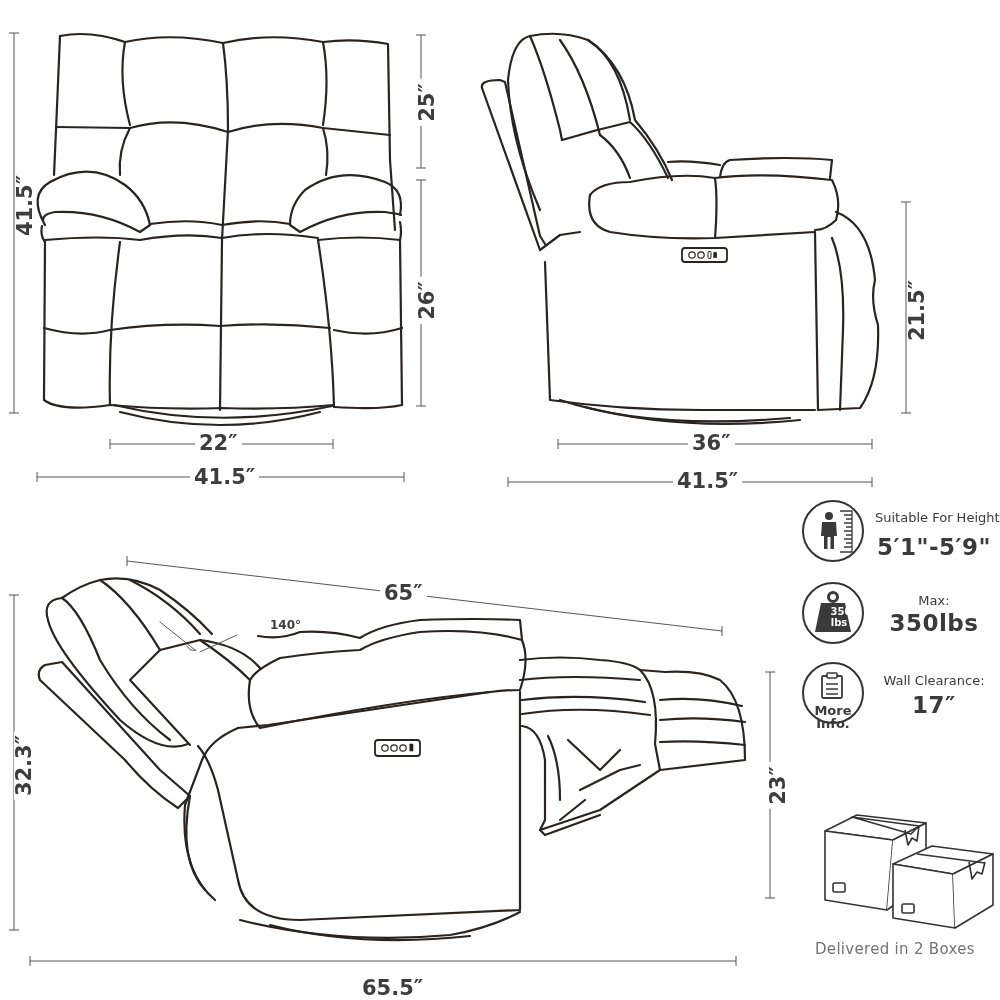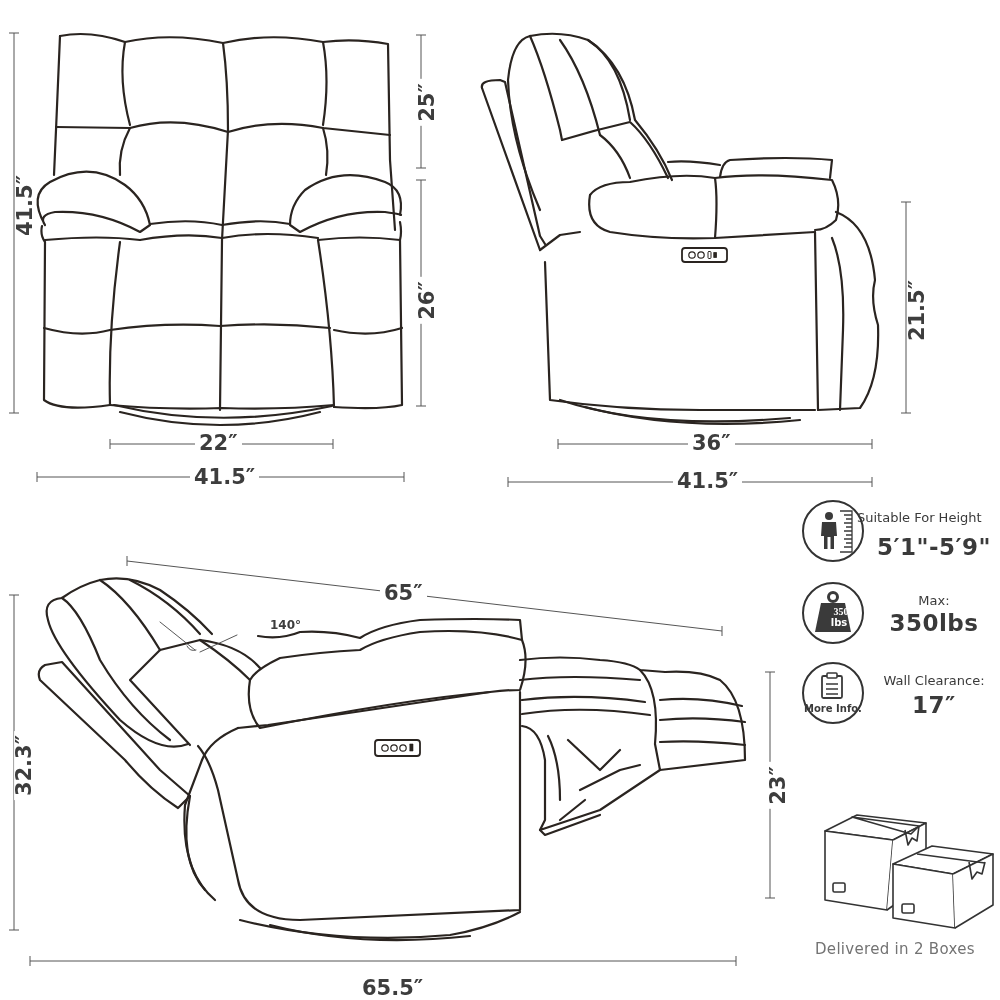--- a/index.html
+++ b/index.html
@@ -238,40 +238,40 @@
   <div class="icon-circle" style="left:802px; top:500px;">
     <svg width="58" height="58" viewBox="0 0 58 58">
       <circle cx="25" cy="14" r="4" fill="#3a3a3a"></circle>
       <path d="M18,20 L32,20 L33,34 L30,34 L30,47 L26.5,47 L26.5,35 L23.5,35 L23.5,47 L20,47 L20,34 L17,34 Z" fill="#3a3a3a"></path>
       <g stroke="#3a3a3a" stroke-width="1.3" fill="none">
         <path d="M36,9 L48,9 L48,50 L36,50"></path>
         <path d="M40,13 L48,13 M42,17 L48,17 M40,21 L48,21 M42,25 L48,25 M40,29 L48,29 M42,33 L48,33 M40,37 L48,37 M42,41 L48,41 M40,45 L48,45"></path>
       </g>
     </svg>
   </div>
-  <div class="spec-label" style="left:857px; top:510px; width:118px;">Suitable For Height</div>
+  <div class="spec-label" style="left:875px; top:510px; width:118px;">Suitable For Height</div>
   <div class="spec-value" style="left:875px; top:534px; width:118px;">5′1"-5′9"</div>
 
   <div class="icon-circle" style="left:802px; top:582px;">
     <svg width="58" height="58" viewBox="0 0 58 58">
       <circle cx="29" cy="13" r="4.5" fill="none" stroke="#3a3a3a" stroke-width="3"></circle>
       <path d="M17,19 L41,19 L47,48 L11,48 Z" fill="#3a3a3a"></path>
     </svg>
-    <div class="icon-text" style="left:0; top:23px; width:74px; color:#fff; font-size:10px;font-family:Liberation Serif, serif;">350</div>
+    <div class="icon-text" style="left:0; top:23px; width:74px; color:#fff; font-size:10px;">350</div>
     <div class="icon-text" style="left:0; top:34px; width:58px; color:#fff; font-size:10px;padding-left:6px;">lbs</div>
   </div>
   <div class="spec-label" style="left:875px; top:593px; width:118px;">Max:</div>
   <div class="spec-value" style="left:875px; top:610px; width:118px;">350lbs</div>
 
   <div class="icon-circle" style="left:802px; top:662px;">
     <svg width="58" height="58" viewBox="0 0 58 58">
       <rect x="18" y="12" width="20" height="22" rx="1.5" fill="none" stroke="#3a3a3a" stroke-width="1.8"></rect>
       <rect x="23" y="9" width="10" height="5" rx="1" fill="#fff" stroke="#3a3a3a" stroke-width="1.6"></rect>
       <path d="M22,20 L34,20 M22,25 L34,25 M22,30 L34,30" stroke="#3a3a3a" stroke-width="1.6"></path>
     </svg>
-    <div class="icon-text" style="left:0; top:40px; width:58px; color:#3a3a3a; font-size:10px;">More Info.</div>
+    <div class="icon-text" style="left:0; top:40px; width:58px; color:#3a3a3a; font-size:13px;">More Info.</div>
   </div>
   <div class="spec-label" style="left:875px; top:673px; width:118px;">Wall Clearance:</div>
   <div class="spec-value" style="left:875px; top:692px; width:118px;">17″</div>
 
   <div class="boxes-caption" style="left:815px; top:940px;">Delivered in 2 Boxes</div>
 
 </div>
 
 </body></html>

